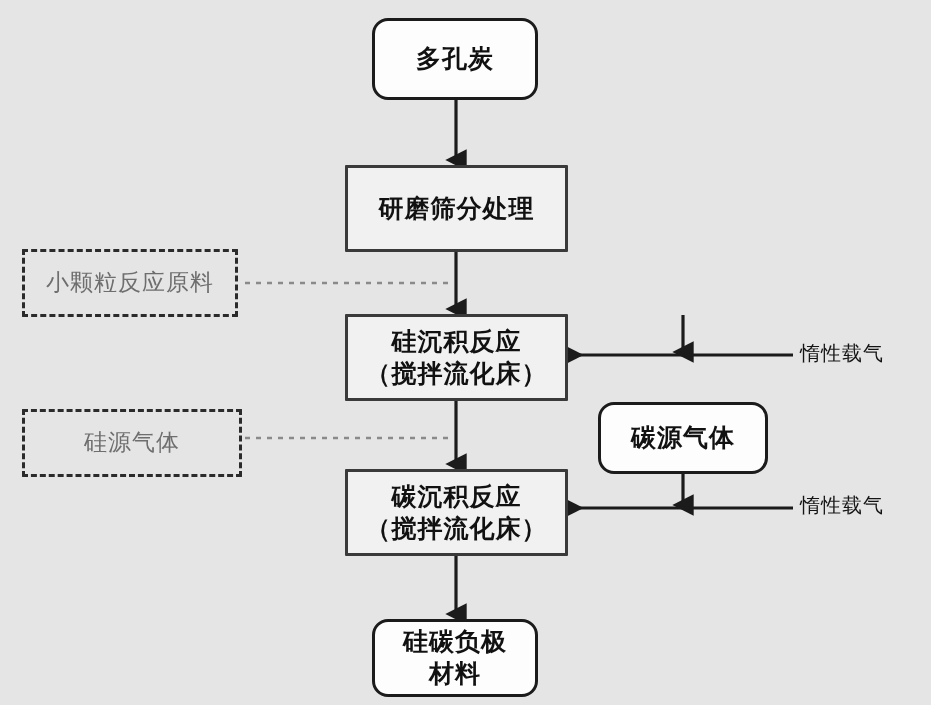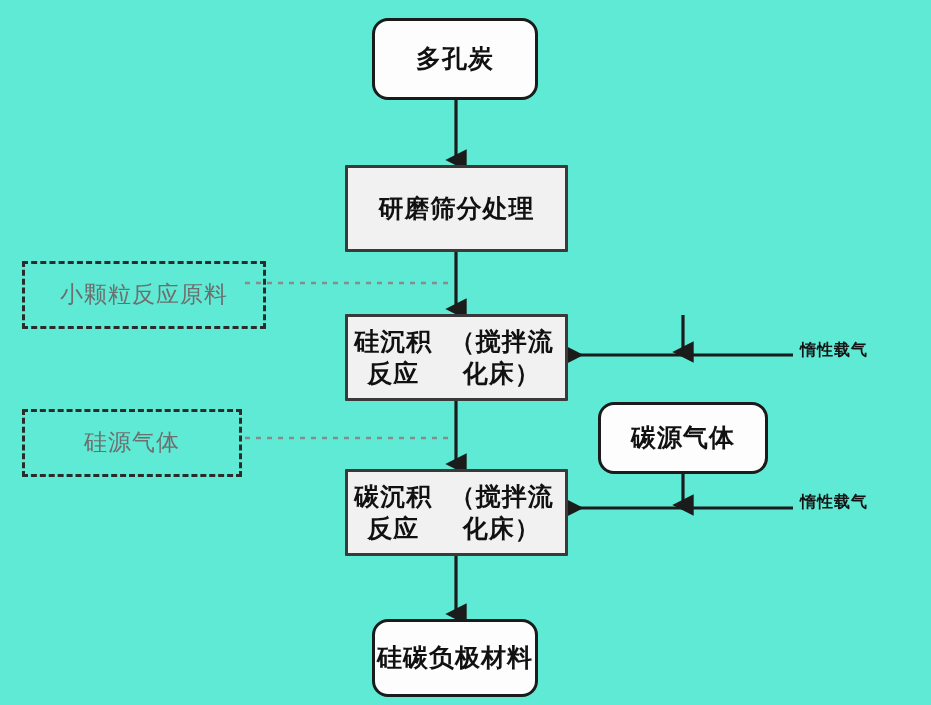--- a/index.html
+++ b/index.html
@@ -8,21 +8,21 @@
     padding: 0;
     background: #ffffff;
   }
   body {
     font-family: "DejaVu Sans", "Liberation Sans", sans-serif;
   }
   #canvas {
     position: relative;
     width: 931px;
     height: 705px;
-    background: #5eead4;
+    background: #e5e5e5;
     overflow: hidden;
   }
   #svg-layer {
     position: absolute;
     left: 0;
     top: 0;
     width: 931px;
     height: 705px;
   }
   .node {
@@ -54,29 +54,30 @@
   .node-dashed {
     background: transparent;
     border: 3px dashed #2b2b2b;
     border-radius: 1px;
     font-size: 23px;
     font-weight: 400;
     color: #6e6e6e;
     letter-spacing: 1px;
   }
   .node-text-2line {
+    flex-direction: column;
   }
   .node-text-2line > span {
     display: block;
   }
   .side-label {
     position: absolute;
     color: #141414;
-    font-weight: 700;
-    font-size: 16px;
+    font-weight: 400;
+    font-size: 20px;
     letter-spacing: 1px;
     white-space: nowrap;
     z-index: 3;
   }
 </style>
 </head>
 <body>
 
 <div id="canvas">
 
@@ -135,21 +136,21 @@
 
   <div class="node node-round" style="left:598px; top:402px; width:170px; height:72px;">
     <span>碳源气体</span>
   </div>
 
   <div class="node node-round node-text-2line" style="left:372px; top:619px; width:166px; height:78px;">
     <span>硅碳负极</span>
     <span>材料</span>
   </div>
 
-  <div class="node node-dashed" style="left:22px; top:261px; width:244px; height:68px;">
+  <div class="node node-dashed" style="left:22px; top:249px; width:216px; height:68px;">
     <span>小颗粒反应原料</span>
   </div>
 
   <div class="node node-dashed" style="left:22px; top:409px; width:220px; height:68px;">
     <span>硅源气体</span>
   </div>
 
   <div class="side-label" style="left:800px; top:340px;">惰性载气</div>
 
   <div class="side-label" style="left:800px; top:492px;">惰性载气</div>

